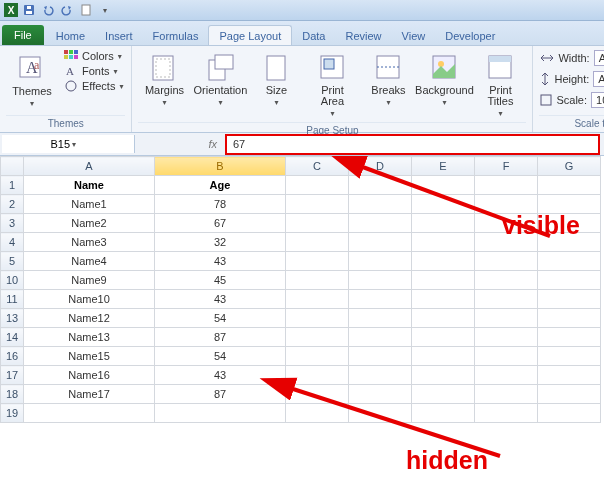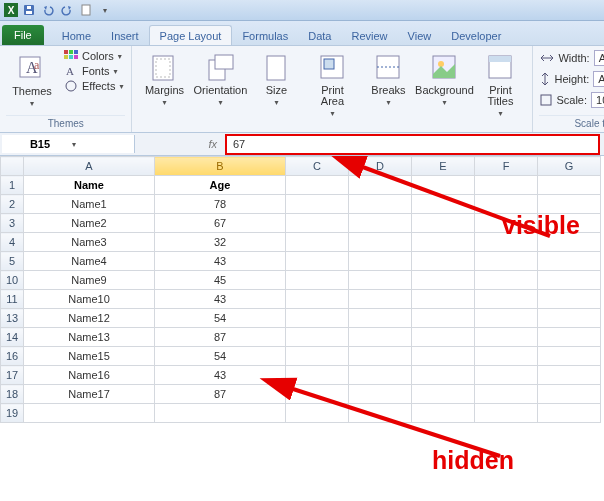--- a/index.html
+++ b/index.html
@@ -1,36 +1,36 @@
 <!DOCTYPE html>
 <html><head>
 <meta charset="utf-8">
 <style>
   html,body{margin:0;padding:0;font-family:'Segoe UI',Tahoma,sans-serif;font-size:11px;background:#fff;color:#333;width:604px;height:501px;overflow:hidden;position:relative}
   .titlebar{height:20px;background:linear-gradient(#d7e5f5,#bdd4ed);border-bottom:1px solid #9ab5d4;display:flex;align-items:center;padding:0 4px;gap:3px}
   .tb-icon{width:14px;height:14px;display:inline-block}
   .tb-btn{width:16px;height:16px;display:flex;align-items:center;justify-content:center;border-radius:2px}
   .tabs{display:flex;align-items:flex-end;background:linear-gradient(#dce8f7,#cfdff0);height:24px;padding-left:2px;border-bottom:1px solid #b7c9de}
   .tab{padding:4px 10px 3px;color:#3b64a0;cursor:default}
-  .tab.file{background:#177245;background:linear-gradient(#2a8b3c,#1f6e2d);color:#fff;border-radius:3px 3px 0 0;margin-right:8px;padding:4px 12px}
+  .tab.file{background:#177245;background:linear-gradient(#2a8b3c,#1f6e2d);color:#fff;border-radius:3px 3px 0 0;margin-right:2px;padding:4px 12px}
   .tab.active{background:#f2f5fa;border:1px solid #b7c9de;border-bottom:none;border-radius:3px 3px 0 0;color:#3b64a0}
   .ribbon{background:#f2f5fa;height:86px;border-bottom:1px solid #b7c9de;display:flex}
   .group{border-right:1px solid #d0dae6;padding:3px 6px 0;display:flex;flex-direction:column;justify-content:space-between}
   .group-body{display:flex;gap:4px;align-items:flex-start;flex:1}
   .group-label{text-align:center;font-size:10px;color:#5a7090;padding:2px 0 3px;border-top:1px solid #e0e8f2;margin-top:2px}
   .big-btn{display:flex;flex-direction:column;align-items:center;width:48px;padding:2px;gap:2px;cursor:default}
   .big-btn .ic{width:32px;height:32px;display:flex;align-items:center;justify-content:center}
   .small-list{display:flex;flex-direction:column;gap:1px}
   .small-item{display:flex;align-items:center;gap:4px;padding:1px 2px}
   .scale-row{display:flex;align-items:center;gap:4px;padding:1px}
   .scale-box{background:#fff;border:1px solid #aac;padding:1px 4px;min-width:52px}
   .drop{font-size:8px;color:#555}
   .fxbar{display:flex;align-items:center;border-bottom:1px solid #b7c9de;background:#eef2f8;height:22px}
   .namebox{width:120px;border-right:1px solid #b7c9de;padding:0 6px;display:flex;align-items:center;background:#fff;margin:2px;height:18px}
-  .namebox input{border:none;outline:none;width:60px;font:inherit;text-align:center;font-weight:bold}
+  .namebox input{border:none;outline:none;width:60px;font:inherit;text-align:right;font-weight:normal}
   .fx-lbl{width:80px;text-align:right;padding-right:8px;font-style:italic;color:#777}
   .fx-input{flex:1;border:2px solid #e60000;margin:1px 4px 1px 0;height:17px;display:flex;align-items:center;padding:0 6px;background:#fff}
   .grid-wrap{position:relative}
   table.grid{border-collapse:collapse;table-layout:fixed}
   .grid th,.grid td{border:1px solid #d4d8de;padding:0;height:18px;font-size:11px;text-align:center;background:#fff}
   .grid th{background:linear-gradient(#f7f9fc,#e7edf5);color:#3b5069;font-weight:normal}
   .rowhdr{width:22px;background:linear-gradient(#f7f9fc,#e7edf5)!important;color:#3b5069}
   .colA{width:130px}.colB{width:130px}.colN{width:62px}
   th.sel{background:linear-gradient(#ffe9a8,#ffd96b)!important;color:#9b6b00}
   .hdrcell{font-weight:bold;color:#000}
@@ -75,22 +75,22 @@
     </span>
   <span class="tb-btn">
       <span class="drop">▾</span>
     </span>
 </div>
 
 <div class="tabs">
   <div class="tab file">File</div>
   <div class="tab">Home</div>
   <div class="tab">Insert</div>
+  <div class="tab">Formulas</div>
   <div class="tab active">Page Layout</div>
-  <div class="tab">Formulas</div>
   <div class="tab">Data</div>
   <div class="tab">Review</div>
   <div class="tab">View</div>
   <div class="tab">Developer</div>
 </div>
 
 <div class="ribbon">
   <div class="group">
     <div class="group-body">
       <div class="big-btn">
@@ -210,20 +210,21 @@
             <svg width="30" height="30">
               <rect x="4" y="4" width="22" height="22" fill="#fff" stroke="#88a"></rect>
               <rect x="4" y="4" width="22" height="6" fill="#cde"></rect>
             </svg>
           </span>
           <span style="white-space:pre;text-align:center;line-height:11px">Print
 Titles</span>
           <span class="drop">▾</span>
         </div>
       </div>
+    <div class="group-label">Page Setup</div>
   </div>
 
   <div class="group" style="min-width:120px">
     <div class="group-body">
         <div class="small-list" style="gap:3px">
       <div class="scale-row">
             <span>
               <svg width="14" height="10">
                 <path d="M1 5 L13 5 M1 5 L4 2 M1 5 L4 8 M13 5 L10 2 M13 5 L10 8" stroke="#557" fill="none"></path>
               </svg>
@@ -415,14 +416,14 @@
   <svg style="position:absolute;left:0;top:0;pointer-events:none" width="604" height="360">
     <defs>
         <marker id="ah" markerWidth="10" markerHeight="10" refX="1" refY="3" orient="auto">
           <path d="M0 0 L0 6 L9 3 Z" fill="#e60000"></path>
         </marker>
       </defs>
     <line x1="550" y1="80" x2="360" y2="10" stroke="#e60000" stroke-width="4" marker-end="url(#ah)"></line>
     <line x1="500" y1="300" x2="290" y2="232" stroke="#e60000" stroke-width="4" marker-end="url(#ah)"></line>
   </svg>
   <div class="annot" style="left:502px;top:55px">visible</div>
-  <div class="annot" style="left:432px;top:290px">hidden</div>
+  <div class="annot" style="left:406px;top:290px">hidden</div>
 </div>
 
 </body></html>

